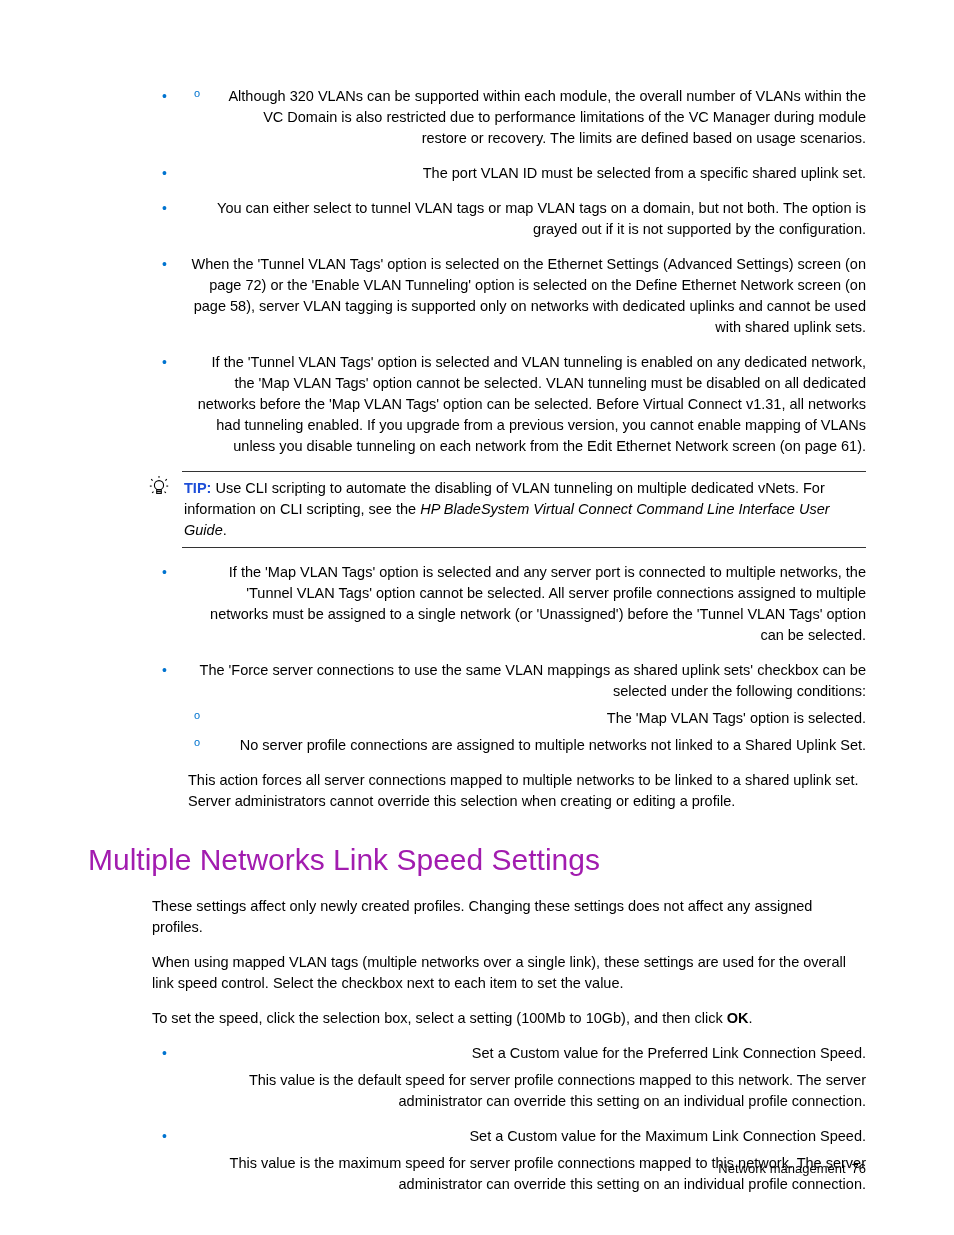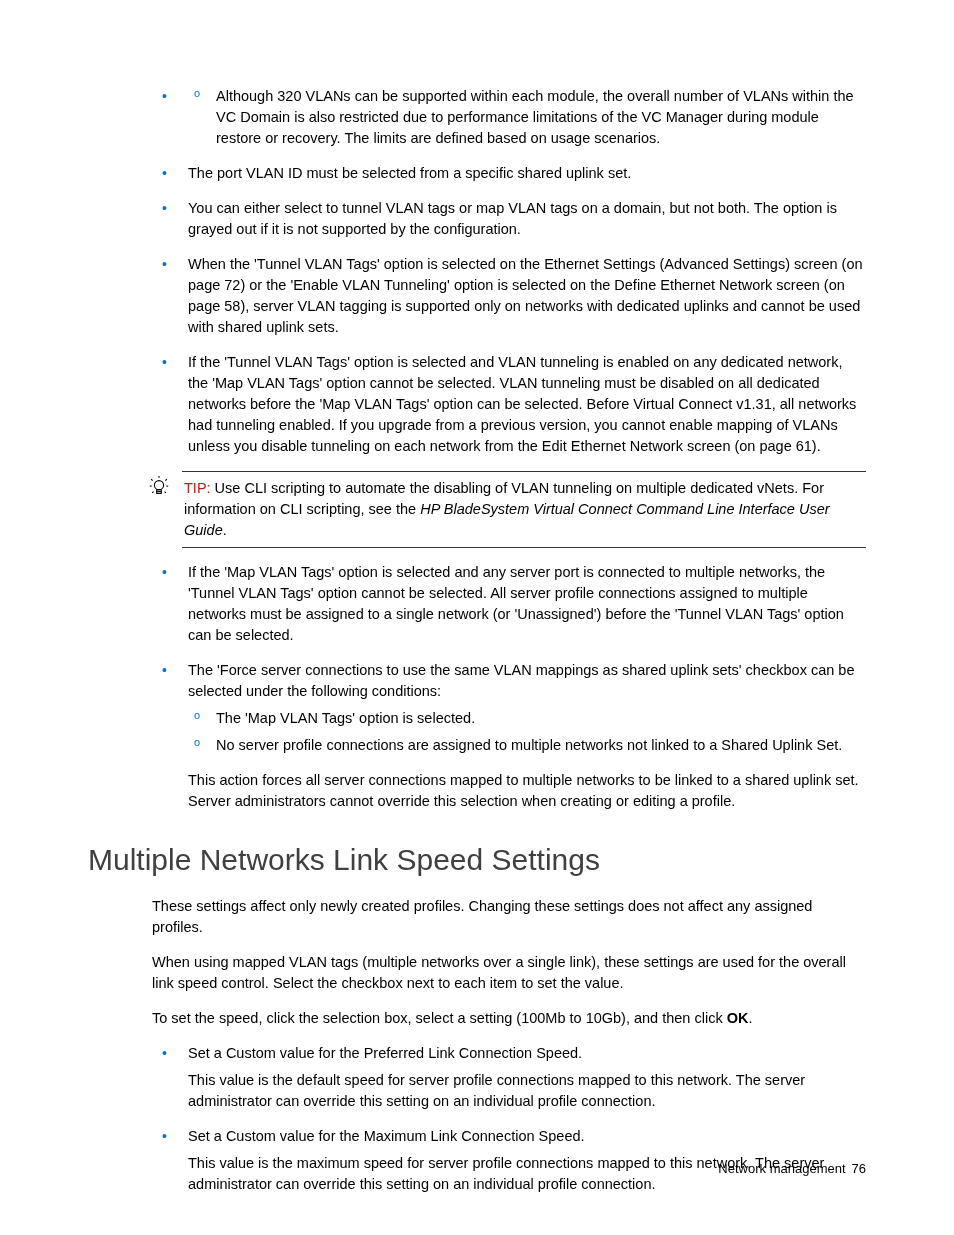--- a/index.html
+++ b/index.html
@@ -10,21 +10,21 @@
       color: #000;
       background: #fff;
       width: 954px;
       height: 1235px;
       position: relative;
       padding: 80px 88px 60px 88px;
     }
     .content {
       padding-left: 64px;
     }
-    ul.outer { list-style: none; padding-left: 0; }
+    ul.outer { list-style: none; padding-left: 0; text-align: right; }
     ul.outer > li {
       position: relative;
       padding-left: 36px;
       margin-bottom: 14px;
     }
     ul.outer > li::before {
       content: "•";
       color: #0073cf;
       position: absolute;
       left: 10px;
@@ -52,30 +52,30 @@
       margin: 8px 0 14px 30px;
       position: relative;
     }
     .tip-icon {
       position: absolute;
       left: -34px;
       top: 4px;
       width: 22px;
       height: 22px;
     }
-    .tip-label { font-weight: normal; color: #b91c1c; }
+    .tip-label { font-weight: bold; color: #1d4ed8; }
     .tip-text { display: inline; text-align: right; }
     .tip-italic { font-style: italic; }
     .para { margin-bottom: 14px; padding-left: 36px; }
     .para-noindent { margin-bottom: 14px; }
     h2.section-title {
       font-family: "Futura", "Trebuchet MS", Arial, sans-serif;
       font-weight: 300;
       font-size: 30px;
-      color: #404040;
+      color: #a21caf;
       margin: 26px 0 14px -64px;
     }
     .ok-bold { font-weight: bold; }
     .li-para { margin-top: 6px; }
     .footer {
       position: absolute;
       bottom: 56px;
       right: 88px;
       font-size: 13px;
       margin-left: 32px;

